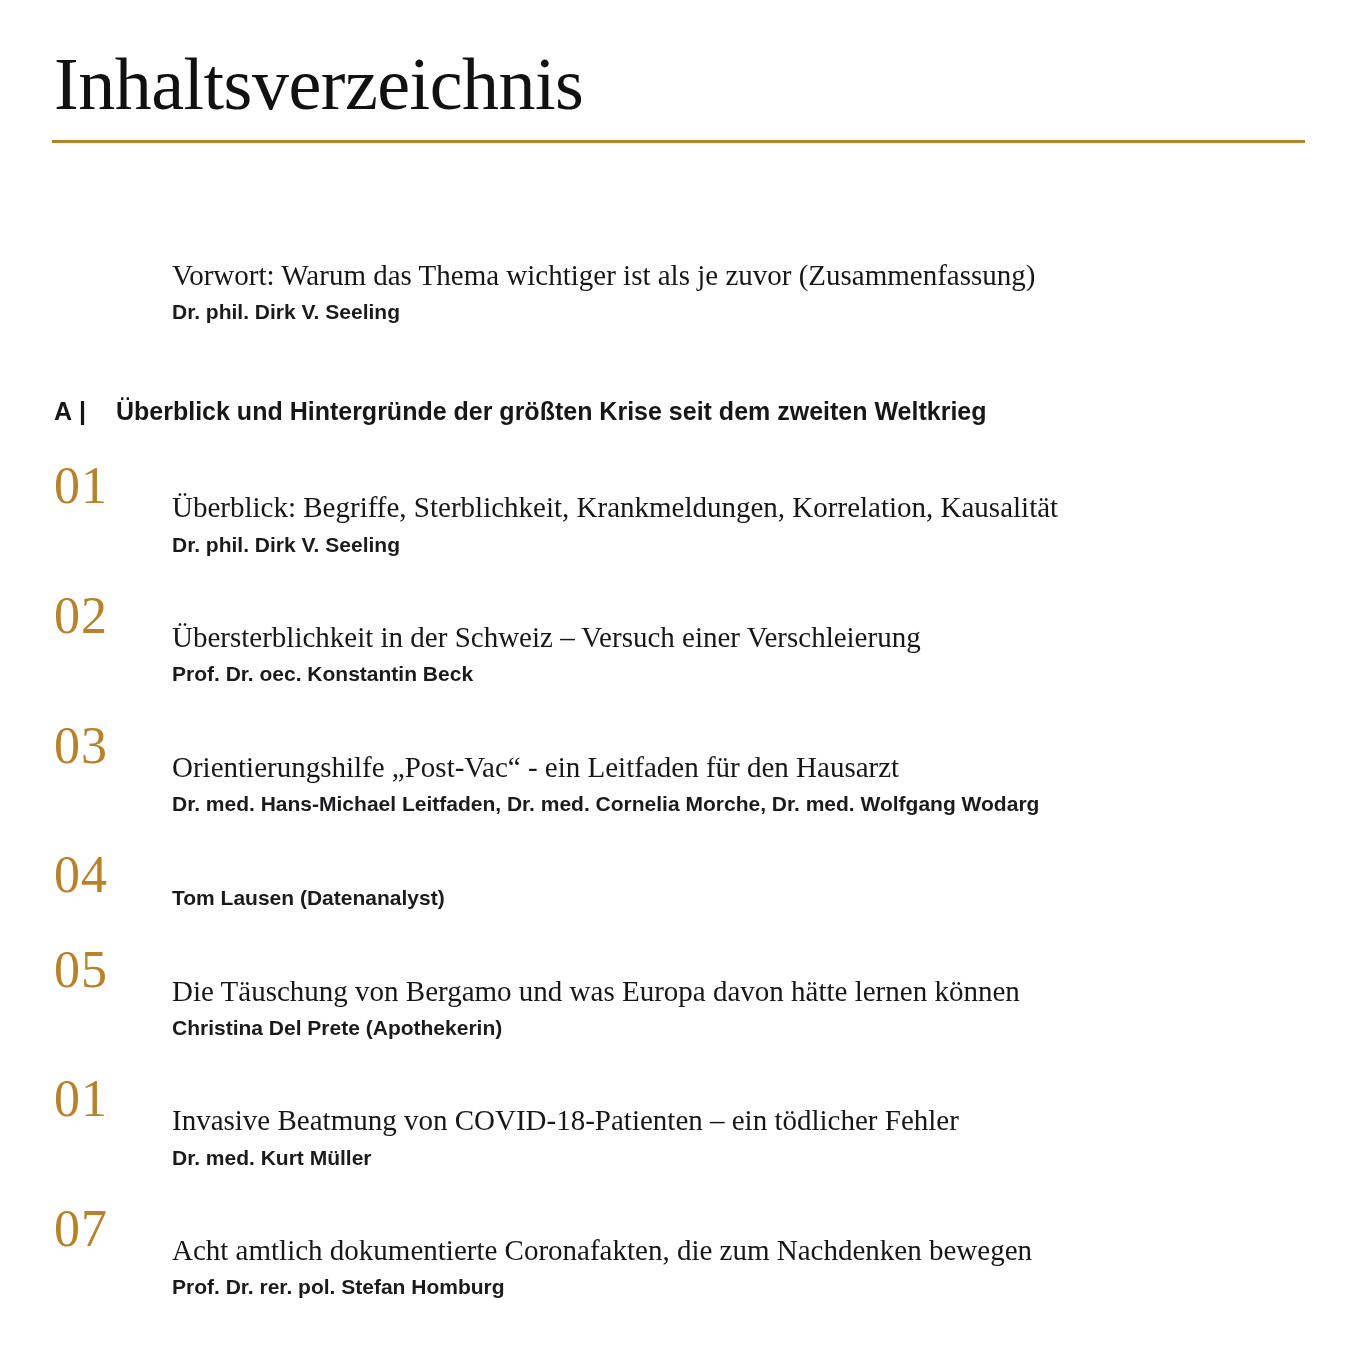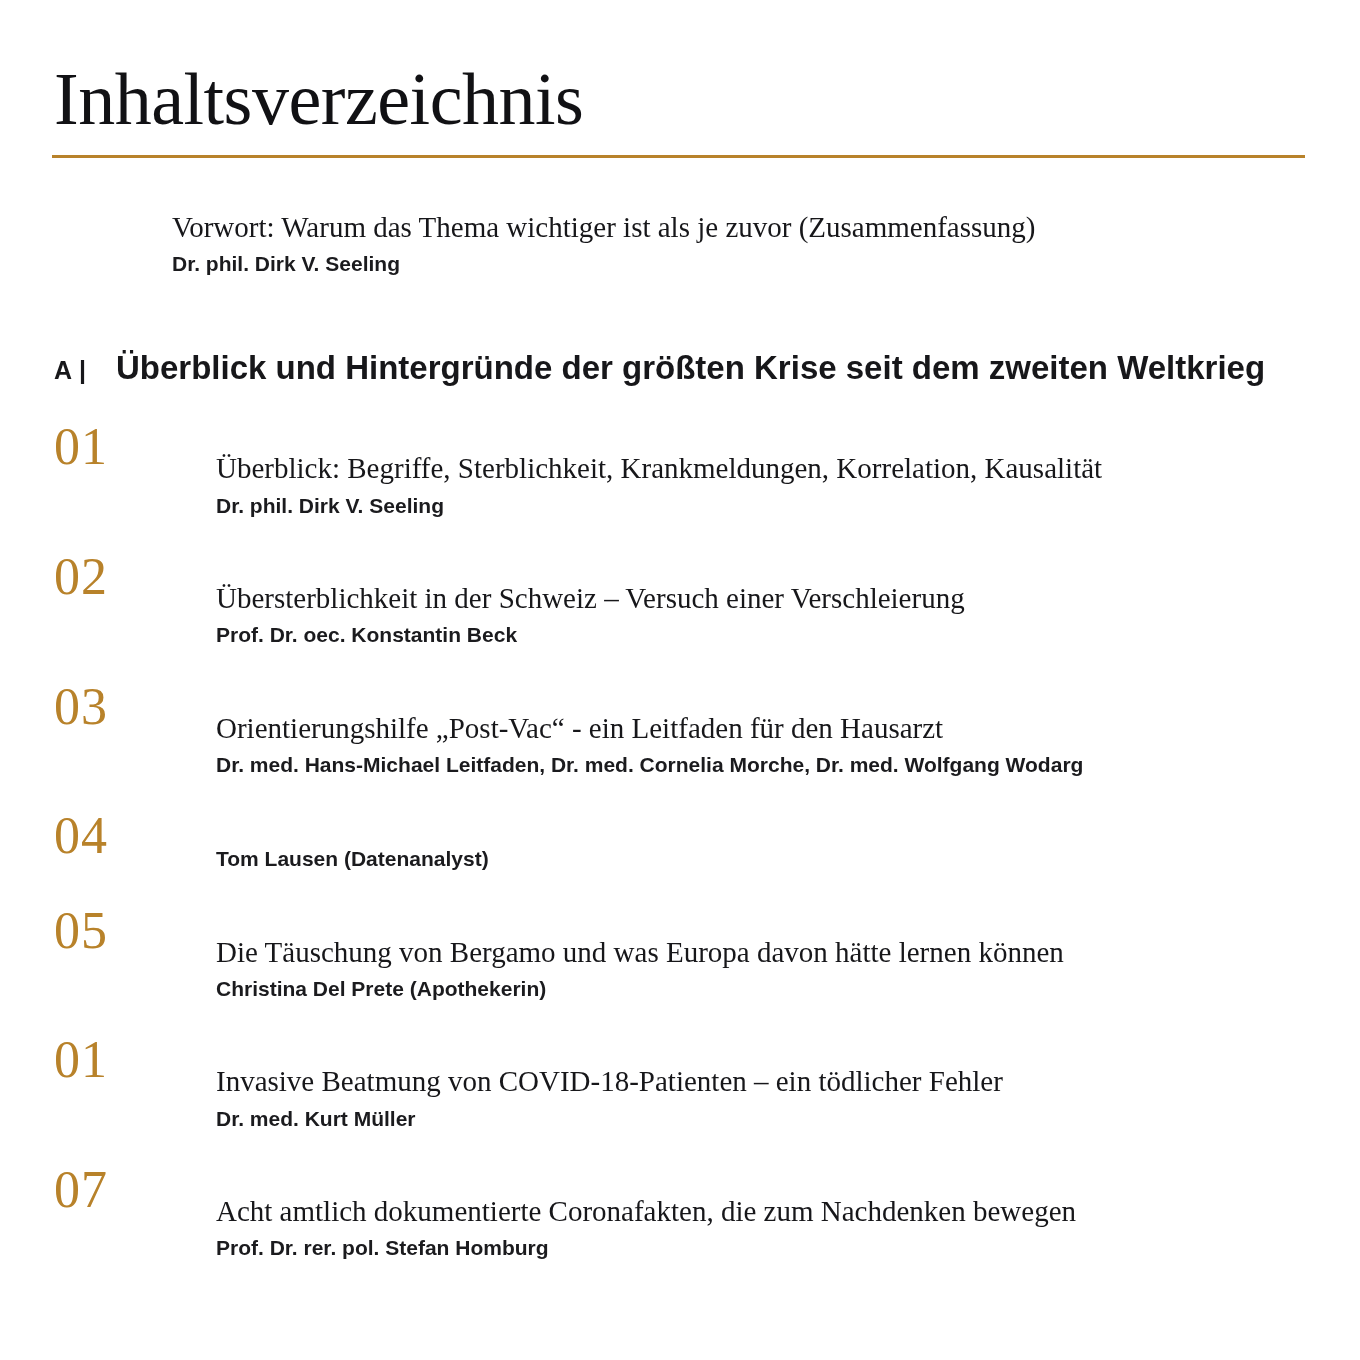--- a/index.html
+++ b/index.html
@@ -13,42 +13,42 @@
     font-family: "Liberation Serif", serif;
     color: #17171a;
     overflow: hidden;
   }
 
   .page {
     position: relative;
     width: 1360px;
     height: 1032px;
     box-sizing: border-box;
-    padding: 61px 60px 0 52px;
+    padding: 46px 60px 0 52px;
   }
 
   .toc-title {
     font-family: "Liberation Serif", serif;
     font-size: 74px;
     line-height: 1.05;
     font-weight: 400;
     letter-spacing: -0.5px;
     color: #111114;
     margin: 0 0 0 2px;
   }
 
   .title-rule {
     margin-top: 16px;
     height: 3px;
     background: #b8822a;
     width: 1253px;
   }
 
   .preface {
-    margin-top: 52px;
+    margin-top: 115px;
     margin-left: 120px;
   }
 
   .entry-title {
     font-family: "Liberation Serif", serif;
     font-size: 29px;
     line-height: 1.22;
     color: #17171a;
     white-space: nowrap;
   }
@@ -76,34 +76,33 @@
     font-size: 25px;
     color: #17171a;
     width: 62px;
     flex: 0 0 62px;
     letter-spacing: 0.5px;
   }
 
   .section-label {
     font-family: "Liberation Sans", sans-serif;
     font-weight: 700;
-    font-size: 33px;
+    font-size: 25px;
     color: #17171a;
     white-space: nowrap;
   }
 
   .toc-list {
     margin-top: 26px;
   }
 
   .toc-row {
     display: flex;
     align-items: flex-start;
     margin-bottom: 24px;
-    gap: 44px;
   }
 
   .toc-num {
     font-family: "Liberation Serif", serif;
     font-size: 52px;
     line-height: 1;
     color: #b8822a;
     width: 120px;
     flex: 0 0 120px;
     padding-top: 8px;

